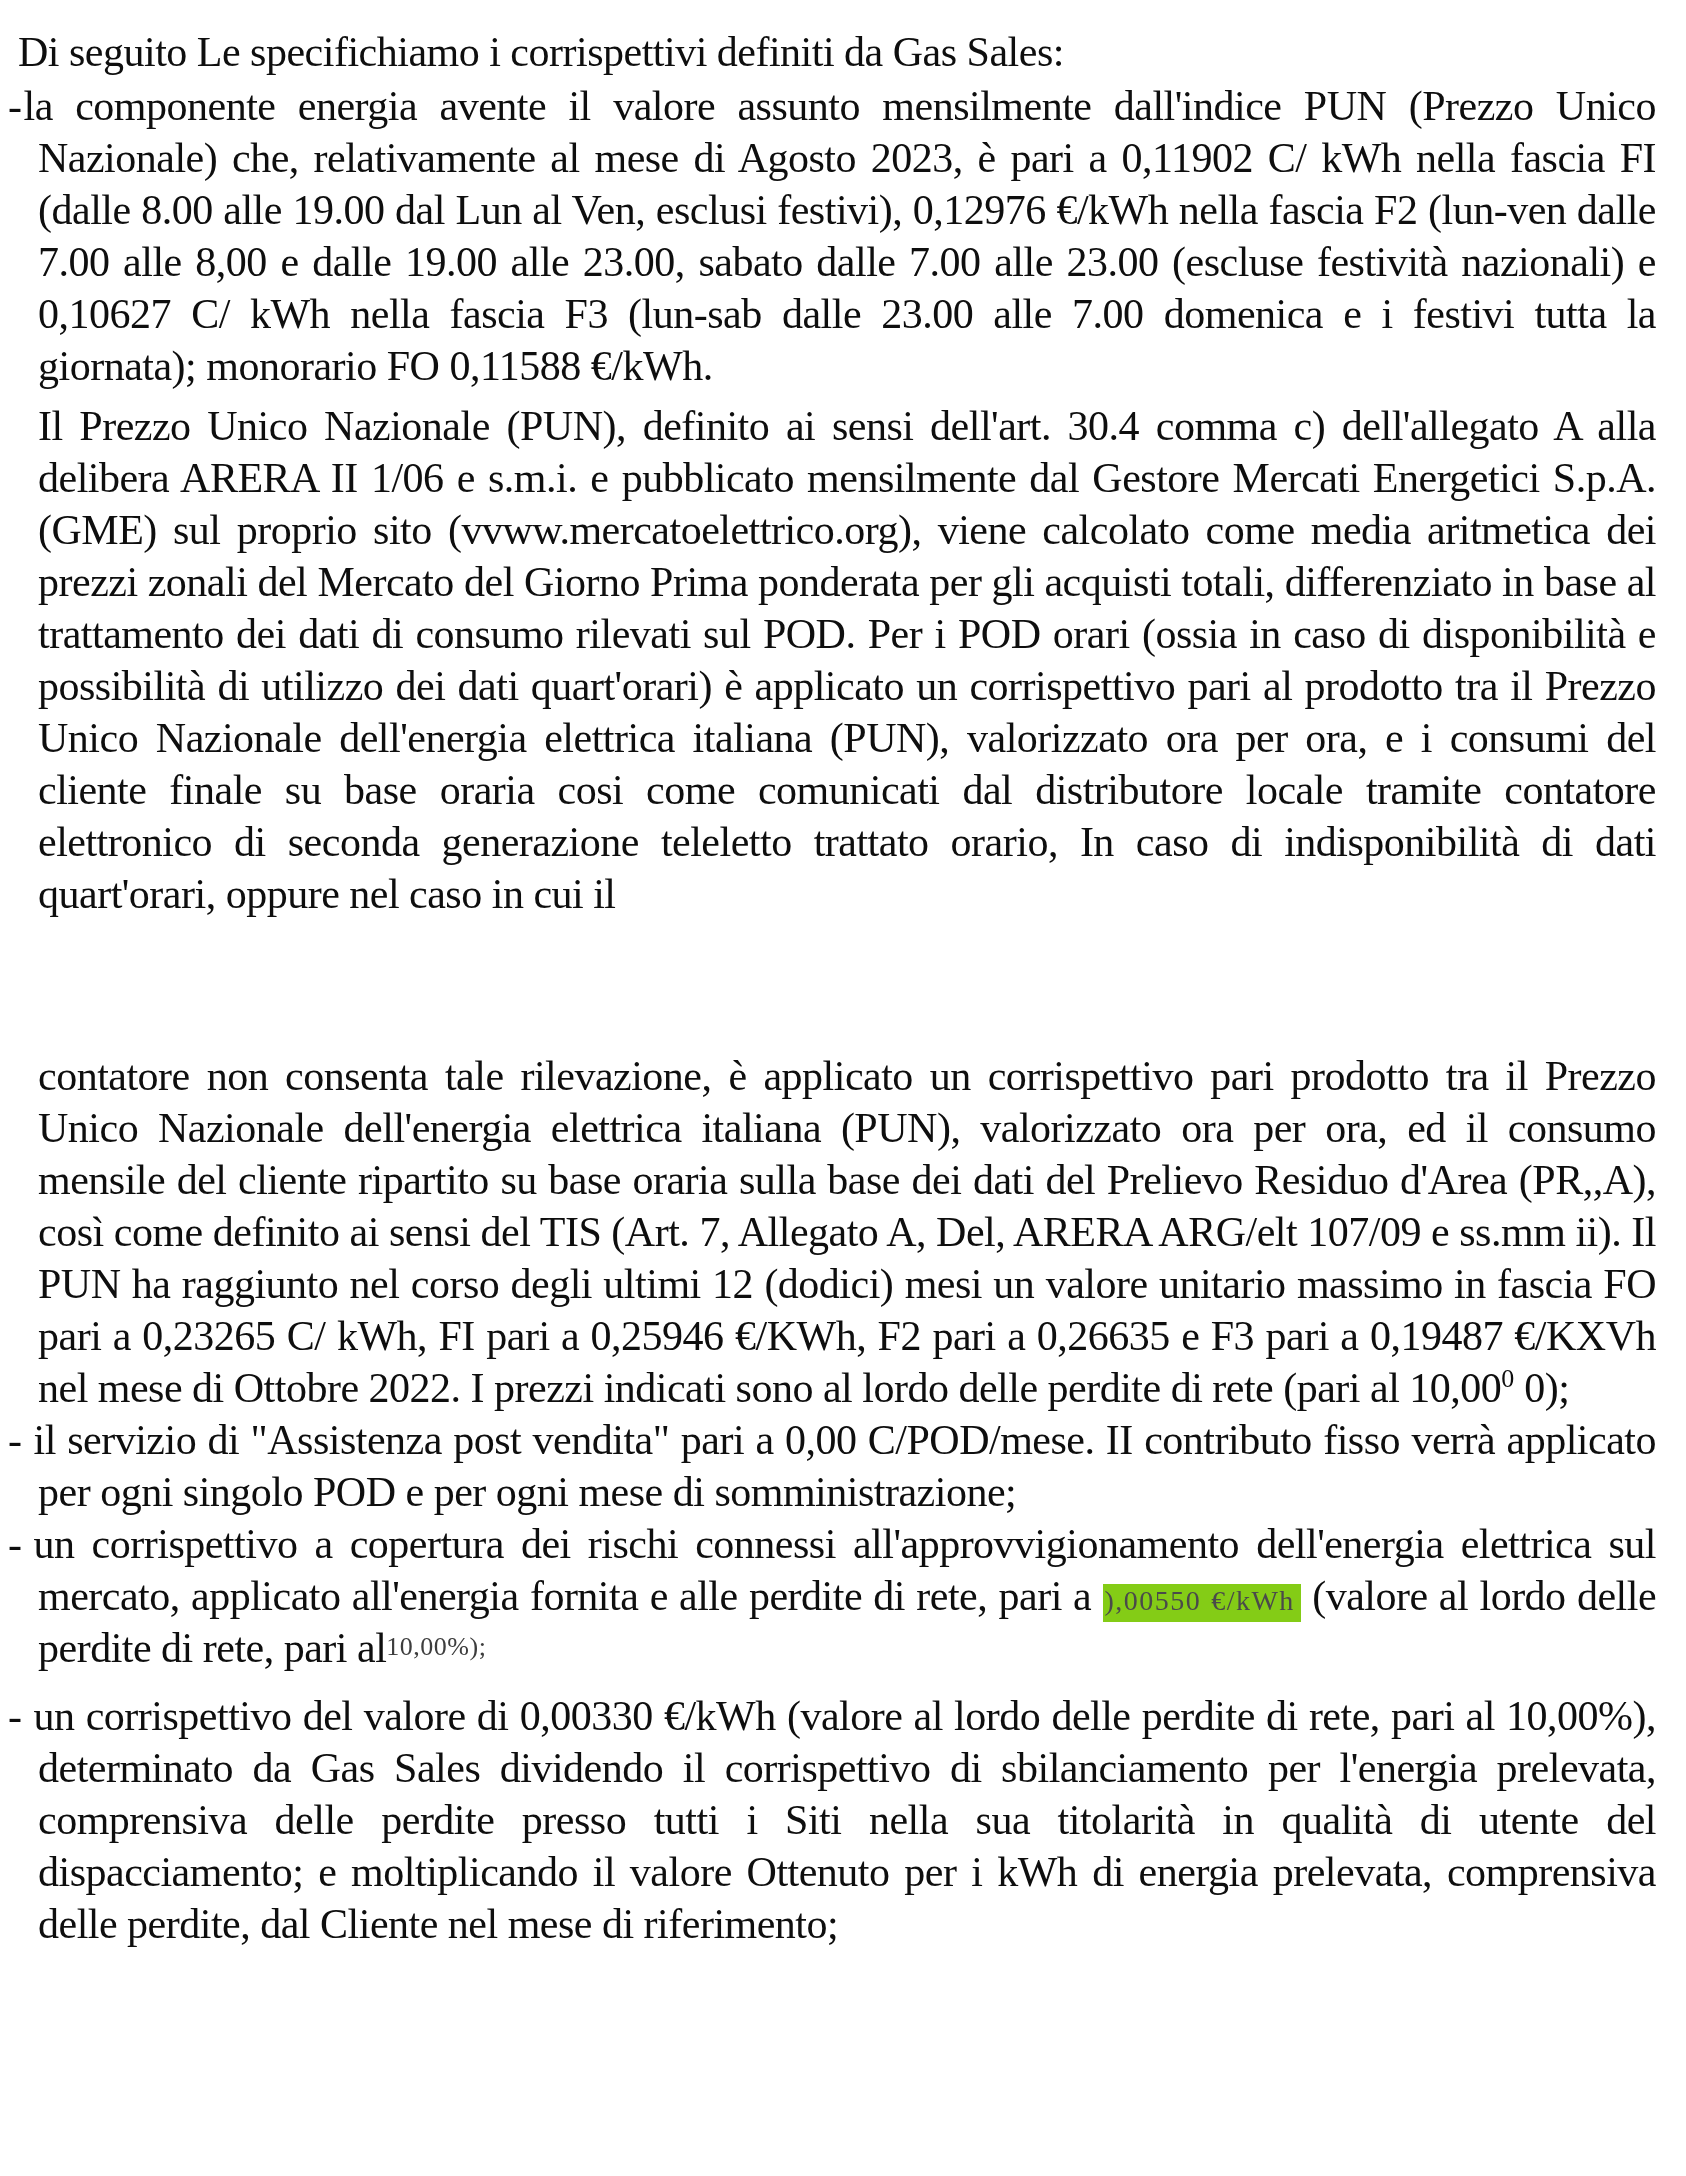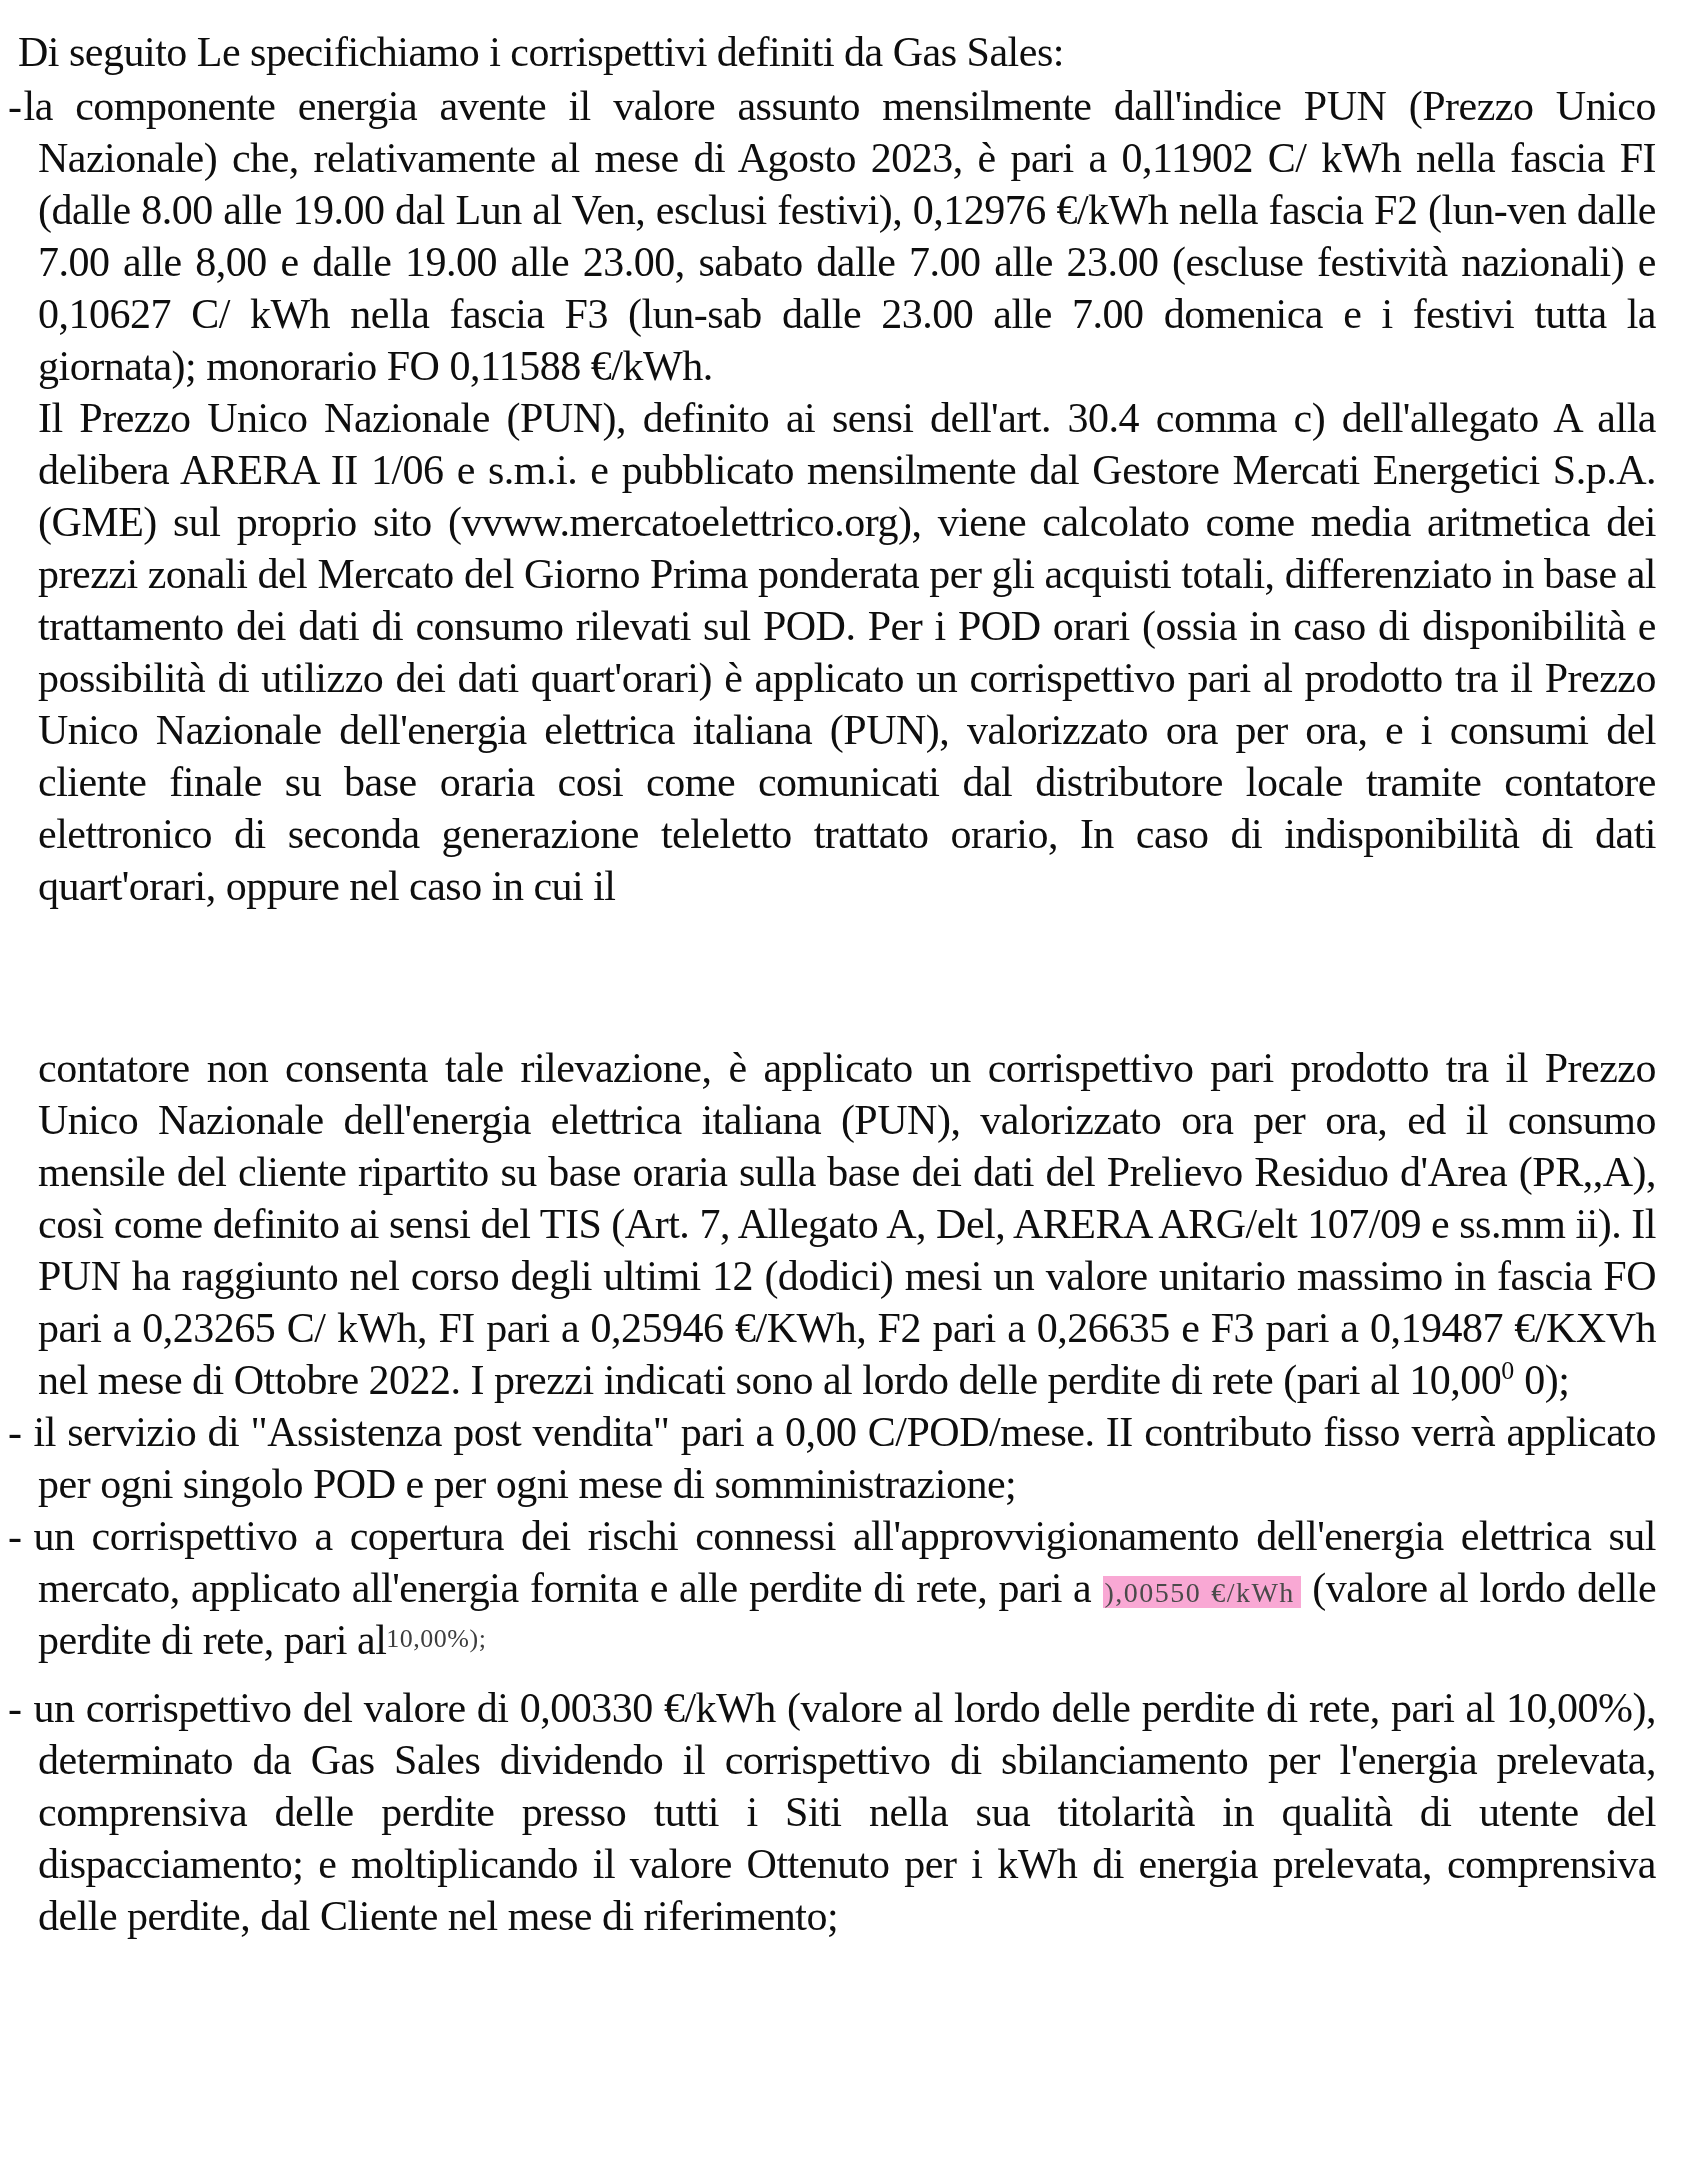--- a/index.html
+++ b/index.html
@@ -28,42 +28,42 @@
     margin-bottom: 2px;
   }
   .bullet {
     padding-left: 0;
     text-indent: -30px;
     margin-left: 0;
   }
   .bullet .dash { margin-right: 12px; }
   .bullet.flush .dash { margin-right: 2px; }
   .para { }
-  .para-pun { }
+  .para-pun { margin-top: 8px; }
   .page-gap { height: 130px; }
   .mt6 { margin-top: 6px; }
   .mt10 { margin-top: 16px; }
   .sup0 {
     font-size: 26px;
     vertical-align: 15px;
     line-height: 0;
     letter-spacing: 0;
   }
   .small-line {
     font-size: 27px;
     line-height: 44px;
     color: #333333;
     letter-spacing: 0.5px;
   }
   .value-faint {
     font-size: 28px;
     color: #4a4a4a;
-    background: #f9a8d4;
+    background: #84cc16;
     letter-spacing: 1.5px;
-    padding: 1px 6px 0 2px;
+    padding: 1px 6px 6px 2px;
     line-height: 0;
   }
   .percent-raised {
     font-size: 26px;
     color: #3d3d3d;
     vertical-align: 7px;
     line-height: 0;
     letter-spacing: 0.5px;
   }
 </style>

